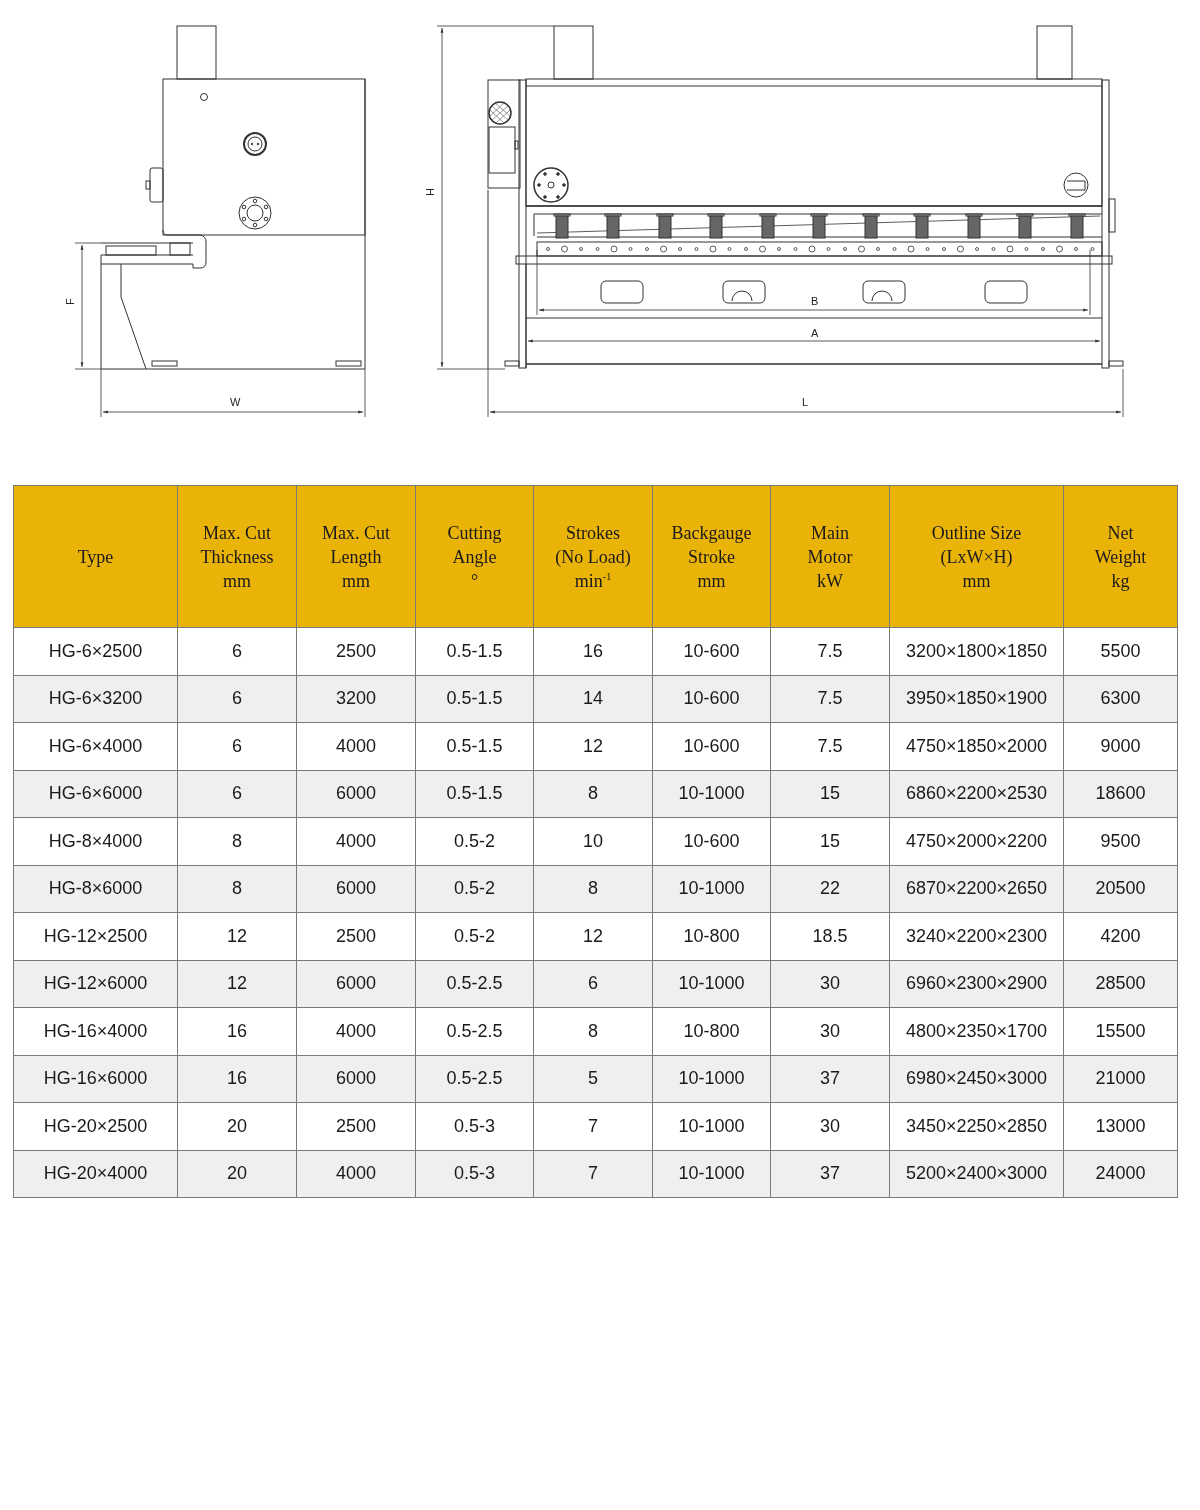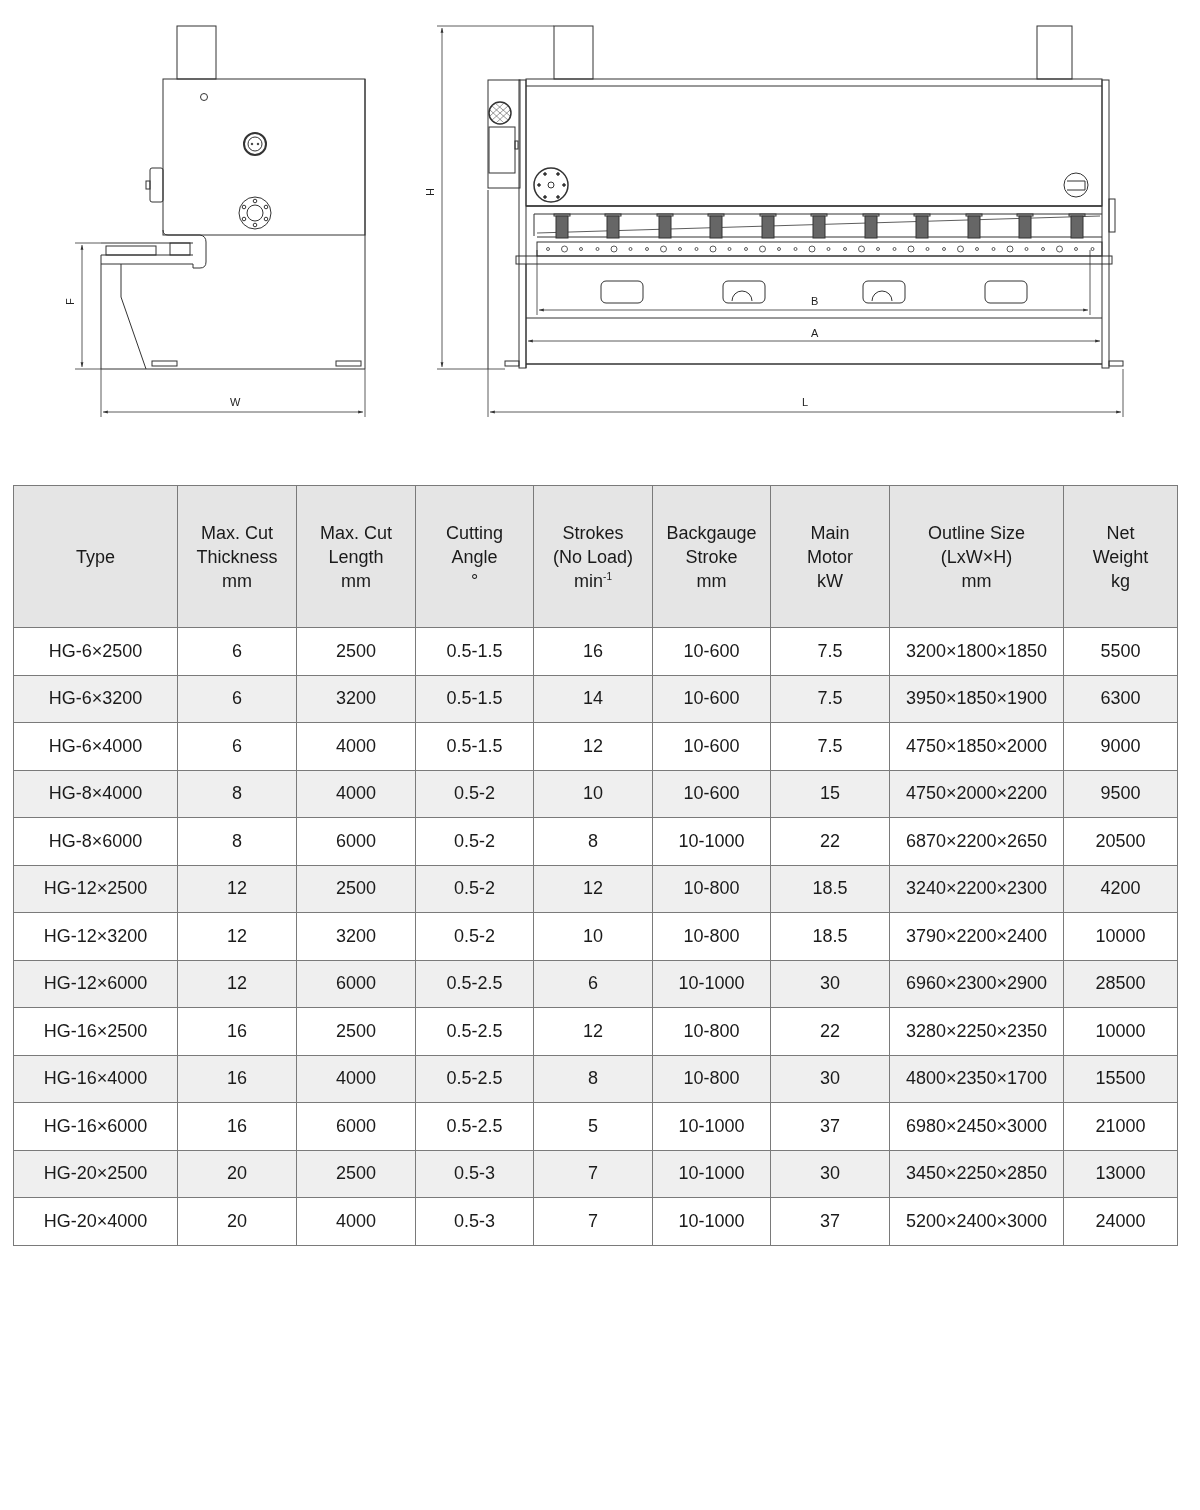--- a/index.html
+++ b/index.html
@@ -4,22 +4,22 @@
 <style>
   html, body { margin: 0; padding: 0; background: #ffffff; }
   body { width: 1200px; height: 1510px; position: relative; overflow: hidden;
          font-family: "Liberation Sans", sans-serif; color: #1a1a1a; }
   #drawing { position: absolute; left: 0; top: 0; width: 1200px; height: 440px; }
   #drawing text { font-family: "Liberation Sans", sans-serif; font-size: 11px; fill: #222; }
   #spec-table { position: absolute; left: 13px; top: 485px; border-collapse: collapse;
                 table-layout: fixed; width: 1164px; }
   #spec-table th, #spec-table td { border: 1.5px solid #7a7a7a; text-align: center;
                 vertical-align: middle; padding: 0; }
-  #spec-table th { background: #e5e5e5; font-weight: normal; font-size: 18px; line-height: 24px;
-                height: 141px; }
+  #spec-table th { background: #eab308; font-weight: normal; font-size: 18px; line-height: 24px;
+                height: 141px; font-family: Liberation Serif, serif; }
   #spec-table td { font-size: 18px; height: 46.5px; }
   #spec-table tbody tr:nth-child(even) td { background: #efefef; }
   #spec-table tbody tr:nth-child(odd) td { background: #ffffff; }
   .hl { display: block; }
   sup { font-size: 10px; line-height: 0; }
 </style>
 </head>
 <body>
 
 <svg id="drawing" viewBox="0 0 1200 440" xmlns="http://www.w3.org/2000/svg" fill="none" stroke="#333" stroke-width="1">
@@ -324,20 +324,31 @@
         <td>6</td>
         <td>4000</td>
         <td>0.5-1.5</td>
         <td>12</td>
         <td>10-600</td>
         <td>7.5</td>
         <td>4750×1850×2000</td>
         <td>9000</td>
       </tr>
       <tr>
+        <td>HG-6×6000</td>
+        <td>6</td>
+        <td>6000</td>
+        <td>0.5-1.5</td>
+        <td>8</td>
+        <td>10-1000</td>
+        <td>15</td>
+        <td>6860×2200×2530</td>
+        <td>18600</td>
+      </tr>
+      <tr>
         <td>HG-8×4000</td>
         <td>8</td>
         <td>4000</td>
         <td>0.5-2</td>
         <td>10</td>
         <td>10-600</td>
         <td>15</td>
         <td>4750×2000×2200</td>
         <td>9500</td>
       </tr>
@@ -357,51 +368,29 @@
         <td>12</td>
         <td>2500</td>
         <td>0.5-2</td>
         <td>12</td>
         <td>10-800</td>
         <td>18.5</td>
         <td>3240×2200×2300</td>
         <td>4200</td>
       </tr>
       <tr>
-        <td>HG-12×3200</td>
-        <td>12</td>
-        <td>3200</td>
-        <td>0.5-2</td>
-        <td>10</td>
-        <td>10-800</td>
-        <td>18.5</td>
-        <td>3790×2200×2400</td>
-        <td>10000</td>
-      </tr>
-      <tr>
         <td>HG-12×6000</td>
         <td>12</td>
         <td>6000</td>
         <td>0.5-2.5</td>
         <td>6</td>
         <td>10-1000</td>
         <td>30</td>
         <td>6960×2300×2900</td>
         <td>28500</td>
-      </tr>
-      <tr>
-        <td>HG-16×2500</td>
-        <td>16</td>
-        <td>2500</td>
-        <td>0.5-2.5</td>
-        <td>12</td>
-        <td>10-800</td>
-        <td>22</td>
-        <td>3280×2250×2350</td>
-        <td>10000</td>
       </tr>
       <tr>
         <td>HG-16×4000</td>
         <td>16</td>
         <td>4000</td>
         <td>0.5-2.5</td>
         <td>8</td>
         <td>10-800</td>
         <td>30</td>
         <td>4800×2350×1700</td>

